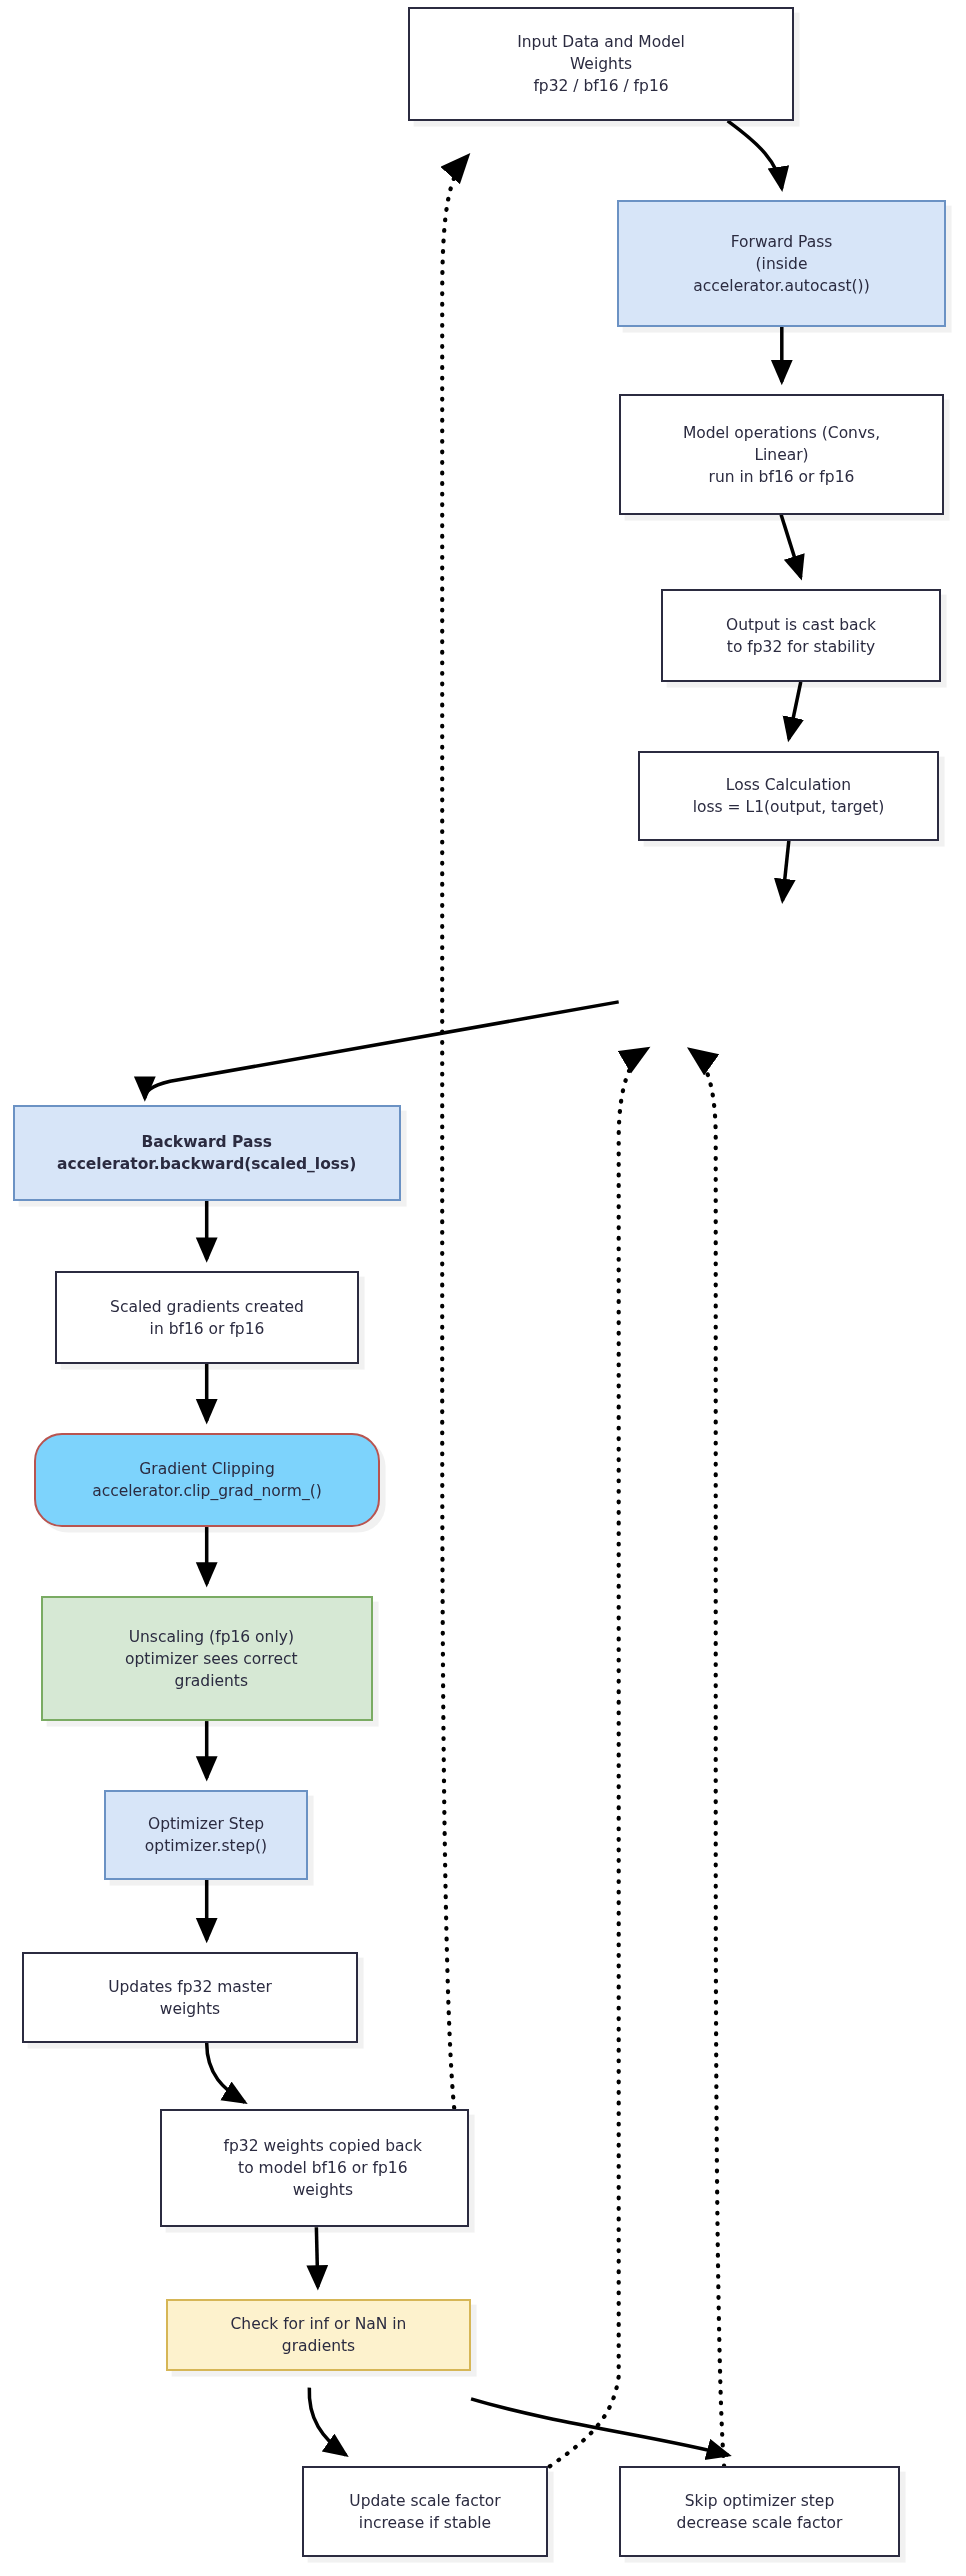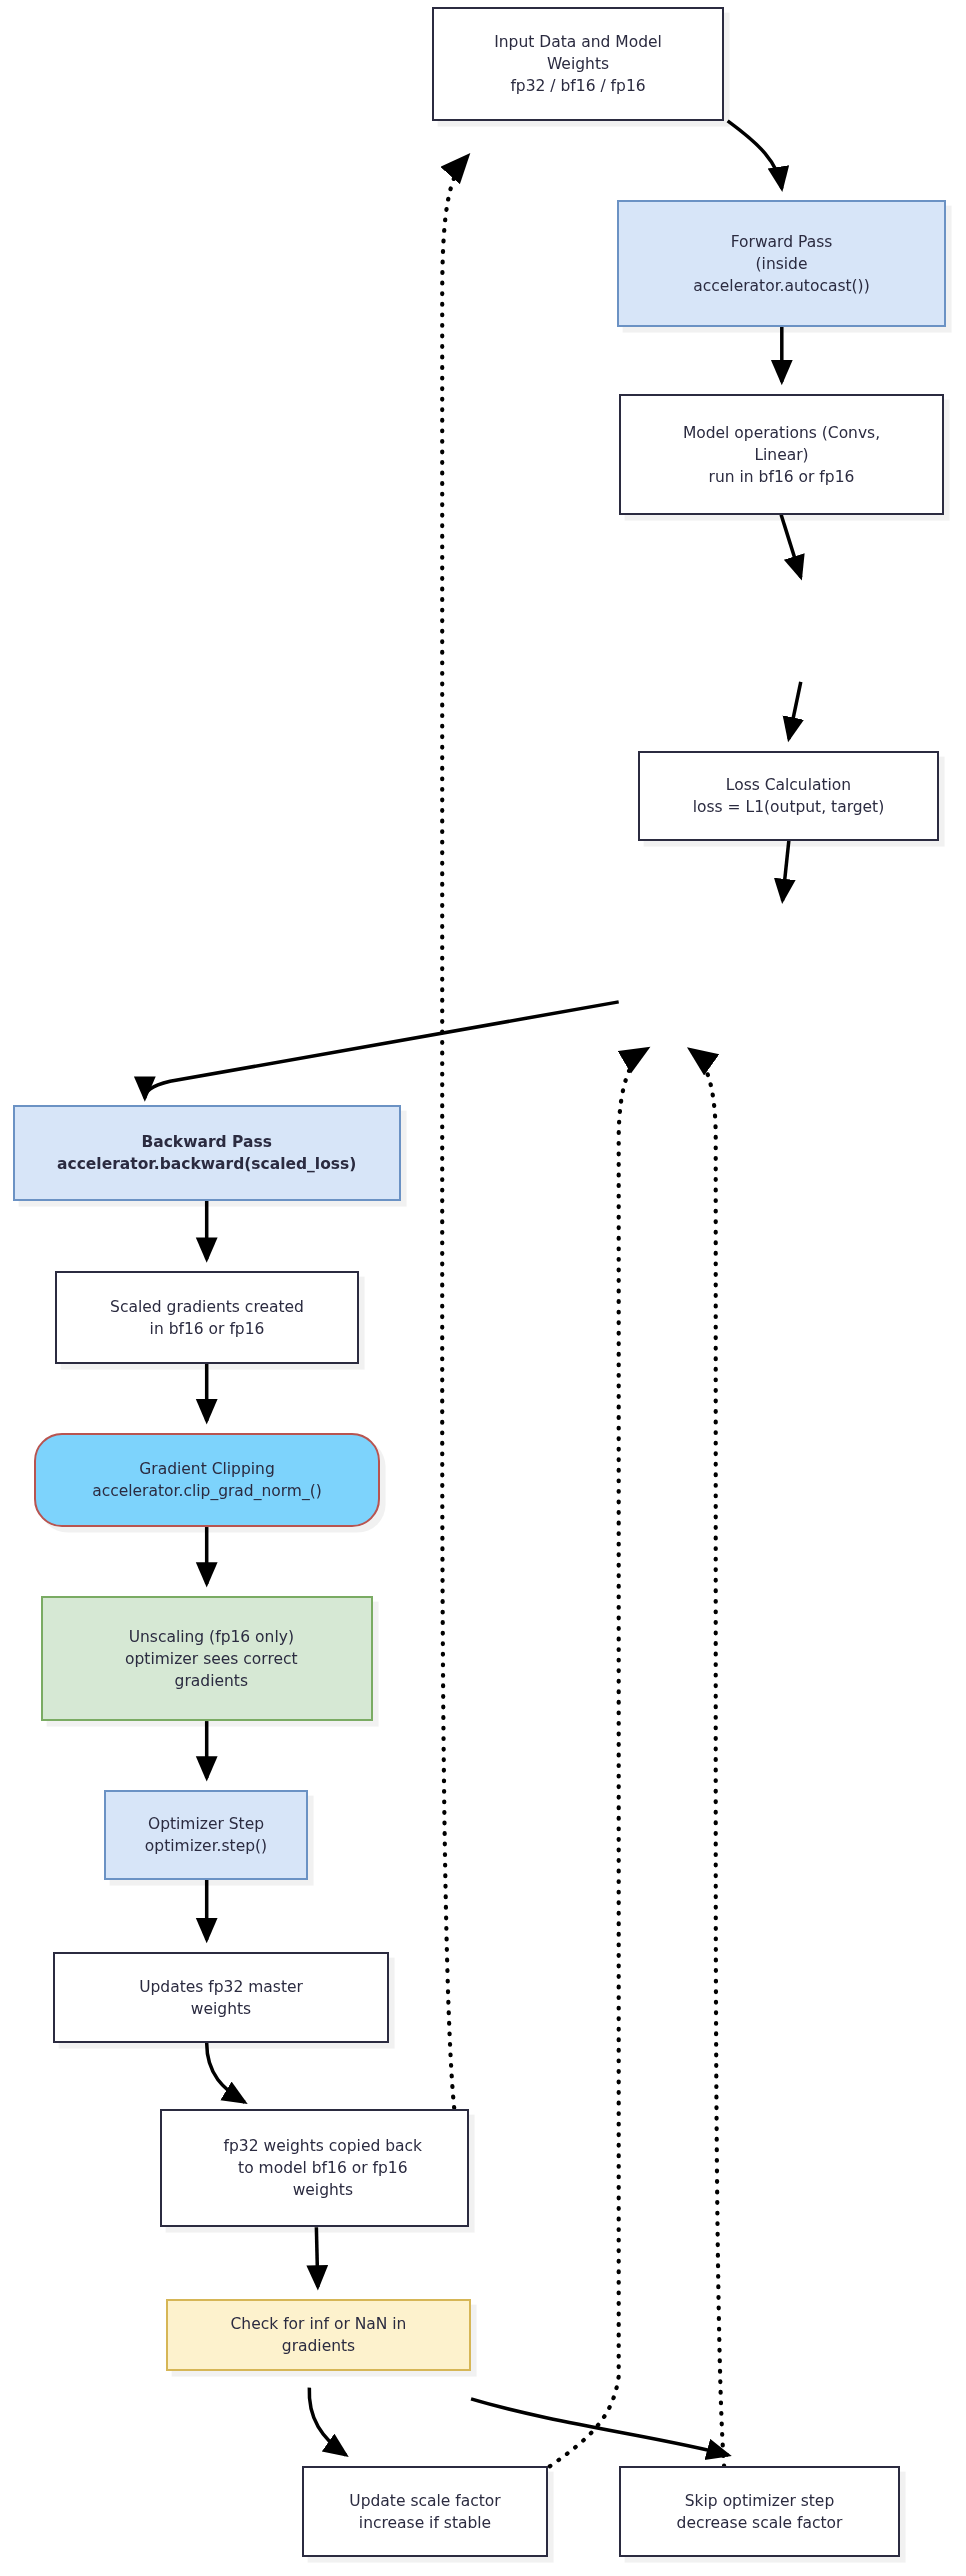--- a/index.html
+++ b/index.html
@@ -89,38 +89,42 @@
 
     <path d="M670,3412 C790,3448 940,3466 1036,3492" fill="none" stroke="#000" stroke-width="5" marker-end="url(#arrow)"></path>
 
     <path d="M646,2998 C636,2900 629,2600 629,2000 L629,420 C629,290 640,250 665,222" fill="none" stroke="#000" stroke-width="6" stroke-linecap="round" stroke-dasharray="1 14" marker-end="url(#arrow)"></path>
 
     <path d="M782,3508 C836,3470 872,3440 880,3380 L880,1620 C880,1540 898,1505 920,1492" fill="none" stroke="#000" stroke-width="6" stroke-linecap="round" stroke-dasharray="1 14" marker-end="url(#arrow)"></path>
 
     <path d="M1030,3508 C1024,3440 1018,3200 1018,2600 L1018,1620 C1018,1540 1003,1508 982,1493" fill="none" stroke="#000" stroke-width="6" stroke-linecap="round" stroke-dasharray="1 14" marker-end="url(#arrow)"></path>
   </svg>
 
-  <div class="node plain" style="left:408px; top:7px; width:292px; height:114px;margin-left:24px;">
+  <div class="node plain" style="left:408px; top:7px; width:386px; height:114px;">
     <span>Input Data and Model
 Weights
 fp32 / bf16 / fp16</span>
   </div>
 
   <div class="node blue" style="left:617px; top:200px; width:329px; height:127px;">
     <span>Forward Pass
 (inside
 accelerator.autocast())</span>
   </div>
 
   <div class="node plain" style="left:619px; top:394px; width:325px; height:121px;">
     <span>Model operations (Convs,
 Linear)
 run in bf16 or fp16</span>
   </div>
 
+  <div class="node plain" style="left:661px; top:589px; width:280px; height:93px;">
+    <span>Output is cast back
+to fp32 for stability</span>
+  </div>
 
   <div class="node plain" style="left:638px; top:751px; width:301px; height:90px;">
     <span>Loss Calculation
 loss = L1(output, target)</span>
   </div>
 
 
   <div class="node blue" style="left:12.7px; top:1105px; width:388px; height:96px;font-weight:bold;">
     <span>Backward Pass
 accelerator.backward(scaled_loss)</span>
@@ -140,21 +144,21 @@
     <span>Unscaling (fp16 only)
 optimizer sees correct
 gradients</span>
   </div>
 
   <div class="node blue" style="left:104px; top:1790px; width:204px; height:90px;">
     <span>Optimizer Step
 optimizer.step()</span>
   </div>
 
-  <div class="node plain" style="left:53px; top:1952px; width:336px; height:91px;text-align:center;">
+  <div class="node plain" style="left:22px; top:1952px; width:336px; height:91px;text-align:center;">
     <span>Updates fp32 master
 weights</span>
   </div>
 
   <div class="node plain" style="left:160px; top:2109px; width:309px; height:118px;padding-left:25px;">
     <span>fp32 weights copied back
 to model bf16 or fp16
 weights</span>
   </div>
 

